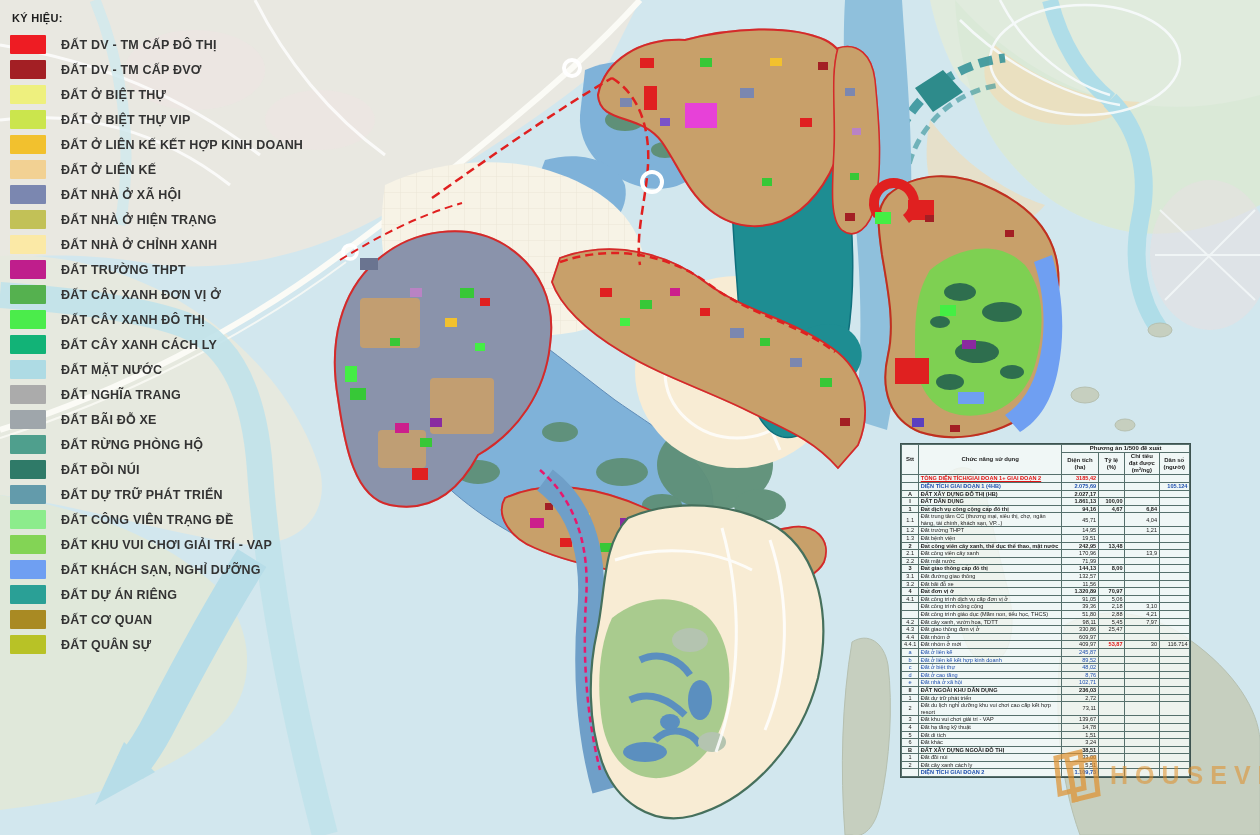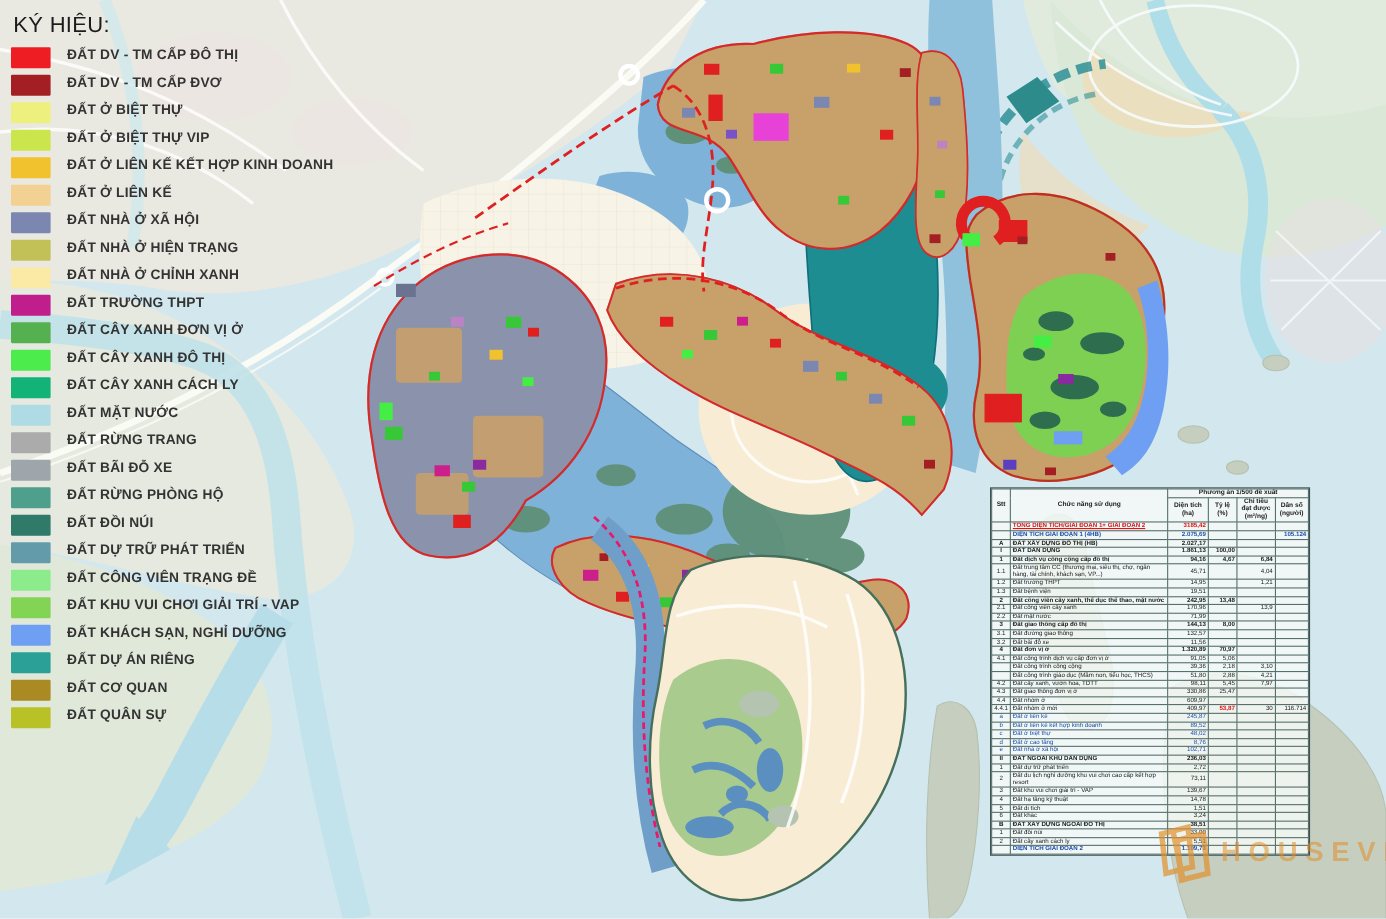--- a/index.html
+++ b/index.html
@@ -2,22 +2,22 @@
 <html><head>
 <meta charset="utf-8">
 <style>
   html,body{margin:0;padding:0;}
   .screen{position:relative;width:1260px;height:835px;overflow:hidden;
           font-family:"Liberation Sans",sans-serif;background:#d4e7ee;}
   .screen svg.mapbase{position:absolute;left:0;top:0;}
 
   
   .legend{position:absolute;left:10px;top:12px;z-index:5;}
-  .legend-title{font-size:20px;font-weight:400;color:#1c1c1c;margin:0 0 8px 2px;letter-spacing:.3px;}
-  .legend-item{display:flex;align-items:flex-start;height:25px;}
+  .legend-title{font-size:11px;font-weight:700;color:#1c1c1c;margin:0 0 8px 2px;letter-spacing:.3px;}
+  .legend-item{display:flex;align-items:center;height:25px;}
   .legend-swatch{width:36px;height:19px;margin-right:15px;border-radius:1px;flex:0 0 auto;}
   .legend-label{font-size:12.5px;font-weight:700;color:#333;white-space:nowrap;letter-spacing:.2px;}
 
   
   .plan-table{position:absolute;left:900px;top:443px;width:289px;z-index:4;
               background:rgba(246,250,248,.82);border:1px solid #3e5350;}
   .plan-table table{border-collapse:collapse;width:100%;table-layout:fixed;}
   .plan-table th,.plan-table td{border:.6px solid #56706c;padding:0 1.5px;
         font-size:5.6px;line-height:1.18;color:#222;overflow:hidden;}
   .plan-table th{font-weight:700;text-align:center;vertical-align:middle;font-size:6px;}
@@ -339,21 +339,21 @@
         <div class="legend-item">
           <span class="legend-swatch" style="background: rgb(18, 179, 119);"></span>
           <span class="legend-label">ĐẤT CÂY XANH CÁCH LY</span>
         </div>
         <div class="legend-item">
           <span class="legend-swatch" style="background: rgb(174, 219, 228);"></span>
           <span class="legend-label">ĐẤT MẶT NƯỚC</span>
         </div>
         <div class="legend-item">
           <span class="legend-swatch" style="background: rgb(171, 171, 171);"></span>
-          <span class="legend-label">ĐẤT RỪNG TRANG</span>
+          <span class="legend-label">ĐẤT NGHĨA TRANG</span>
         </div>
         <div class="legend-item">
           <span class="legend-swatch" style="background: rgb(159, 166, 171);"></span>
           <span class="legend-label">ĐẤT BÃI ĐỖ XE</span>
         </div>
         <div class="legend-item">
           <span class="legend-swatch" style="background: rgb(79, 159, 141);"></span>
           <span class="legend-label">ĐẤT RỪNG PHÒNG HỘ</span>
         </div>
         <div class="legend-item">

